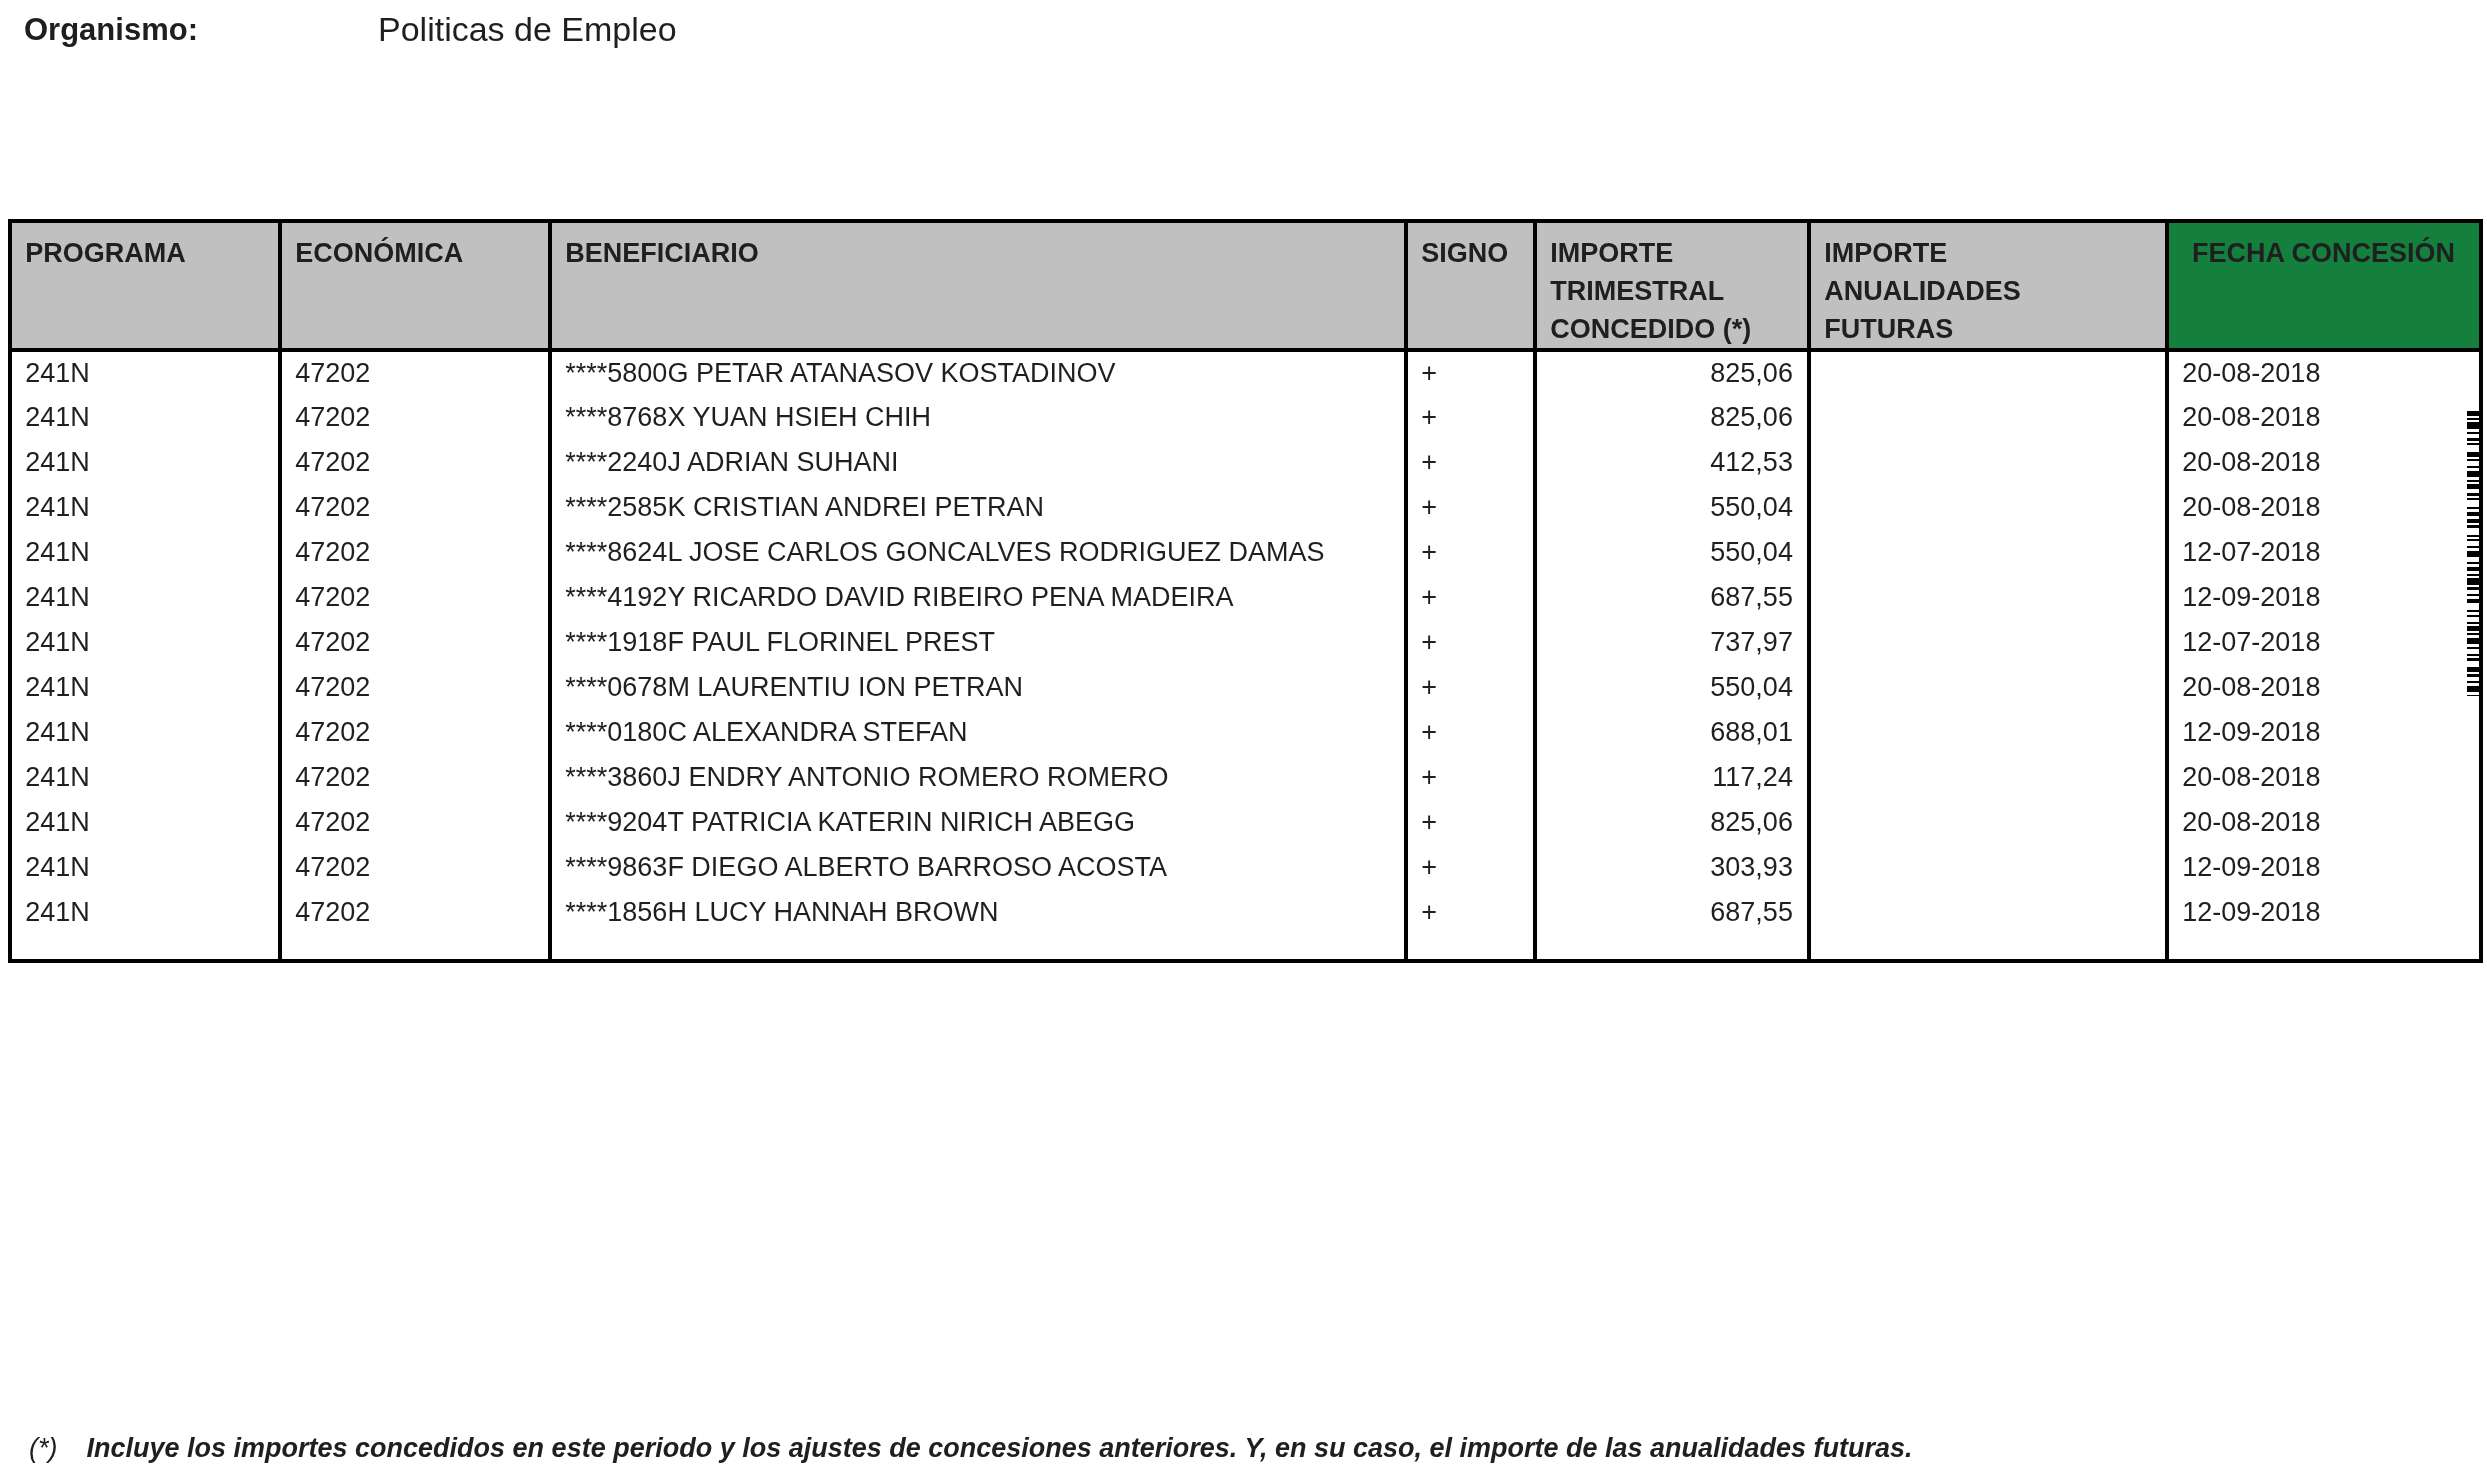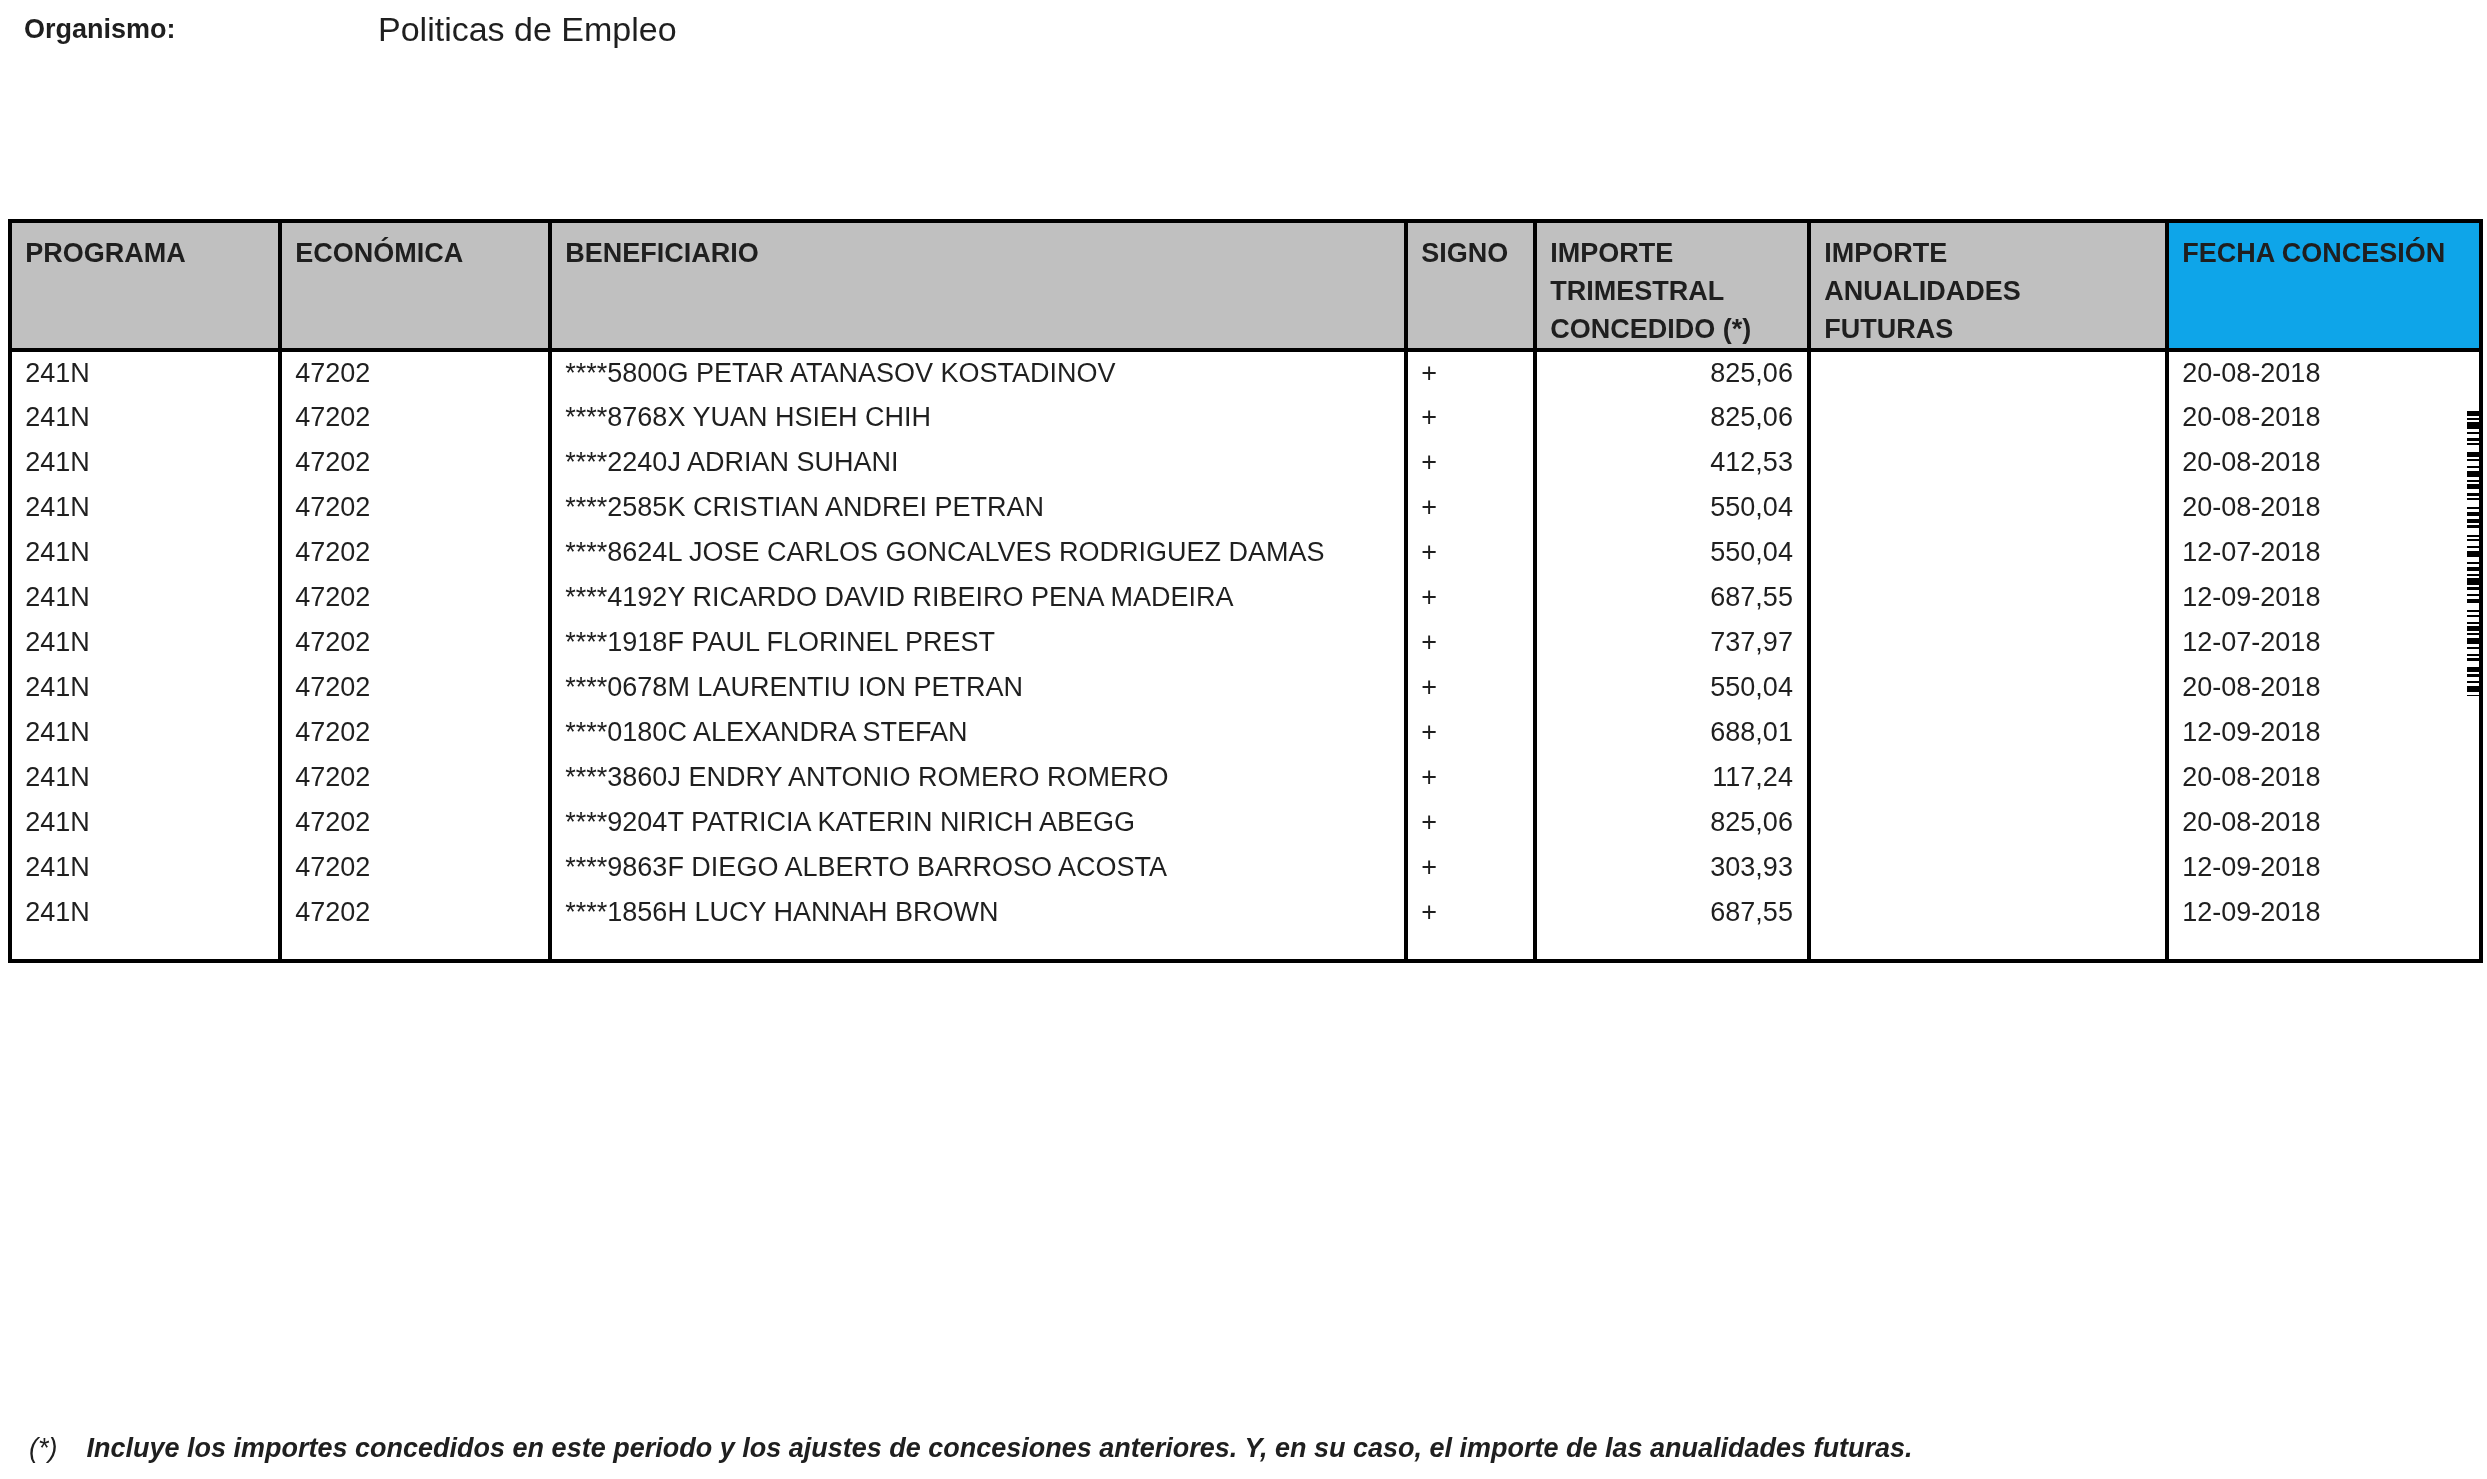--- a/index.html
+++ b/index.html
@@ -8,21 +8,21 @@
     width:2487px;height:1480px;
     background:#ffffff;
     font-family:"Liberation Sans", sans-serif;
     color:#1f1f1f;
     overflow:hidden;
   }
 
   
   .info{position:absolute;left:24px;top:12px;}
   .info-row{display:flex;height:45px;align-items:flex-start;}
-  .info-label{width:354px;font-weight:bold;font-size:27px;line-height:35px;}
+  .info-label{width:354px;font-weight:bold;font-size:31px;line-height:35px;}
   .info-value{font-size:34px;line-height:35px;white-space:nowrap;}
 
   
   table.grants{
     position:absolute;left:7.6px;top:219px;
     width:2472px;height:744px;
     border-collapse:collapse;table-layout:fixed;
     border:4.6px solid #000;
   }
   table.grants th, table.grants td{
@@ -96,21 +96,21 @@
         <th style="background: rgb(192, 192, 192);">PROGRAMA</th>
         <th style="background: rgb(192, 192, 192);">ECONÓMICA</th>
         <th style="background: rgb(192, 192, 192);">BENEFICIARIO</th>
         <th style="background: rgb(192, 192, 192);">SIGNO</th>
         <th style="background: rgb(192, 192, 192);">IMPORTE
 TRIMESTRAL
 CONCEDIDO (*)</th>
         <th style="background: rgb(192, 192, 192);">IMPORTE
 ANUALIDADES
 FUTURAS</th>
-        <th style="background: #0ea5e9;">FECHA CONCESIÓN</th>
+        <th style="background: #15803d; text-align: center;">FECHA CONCESIÓN</th>
       </tr>
     </thead>
     <tbody>
       <tr>
         <td class="prog">241N</td>
         <td class="econ">47202</td>
         <td class="benef">****5800G PETAR ATANASOV KOSTADINOV</td>
         <td class="signo">+</td>
         <td class="num">825,06</td>
         <td class="anual"></td>

